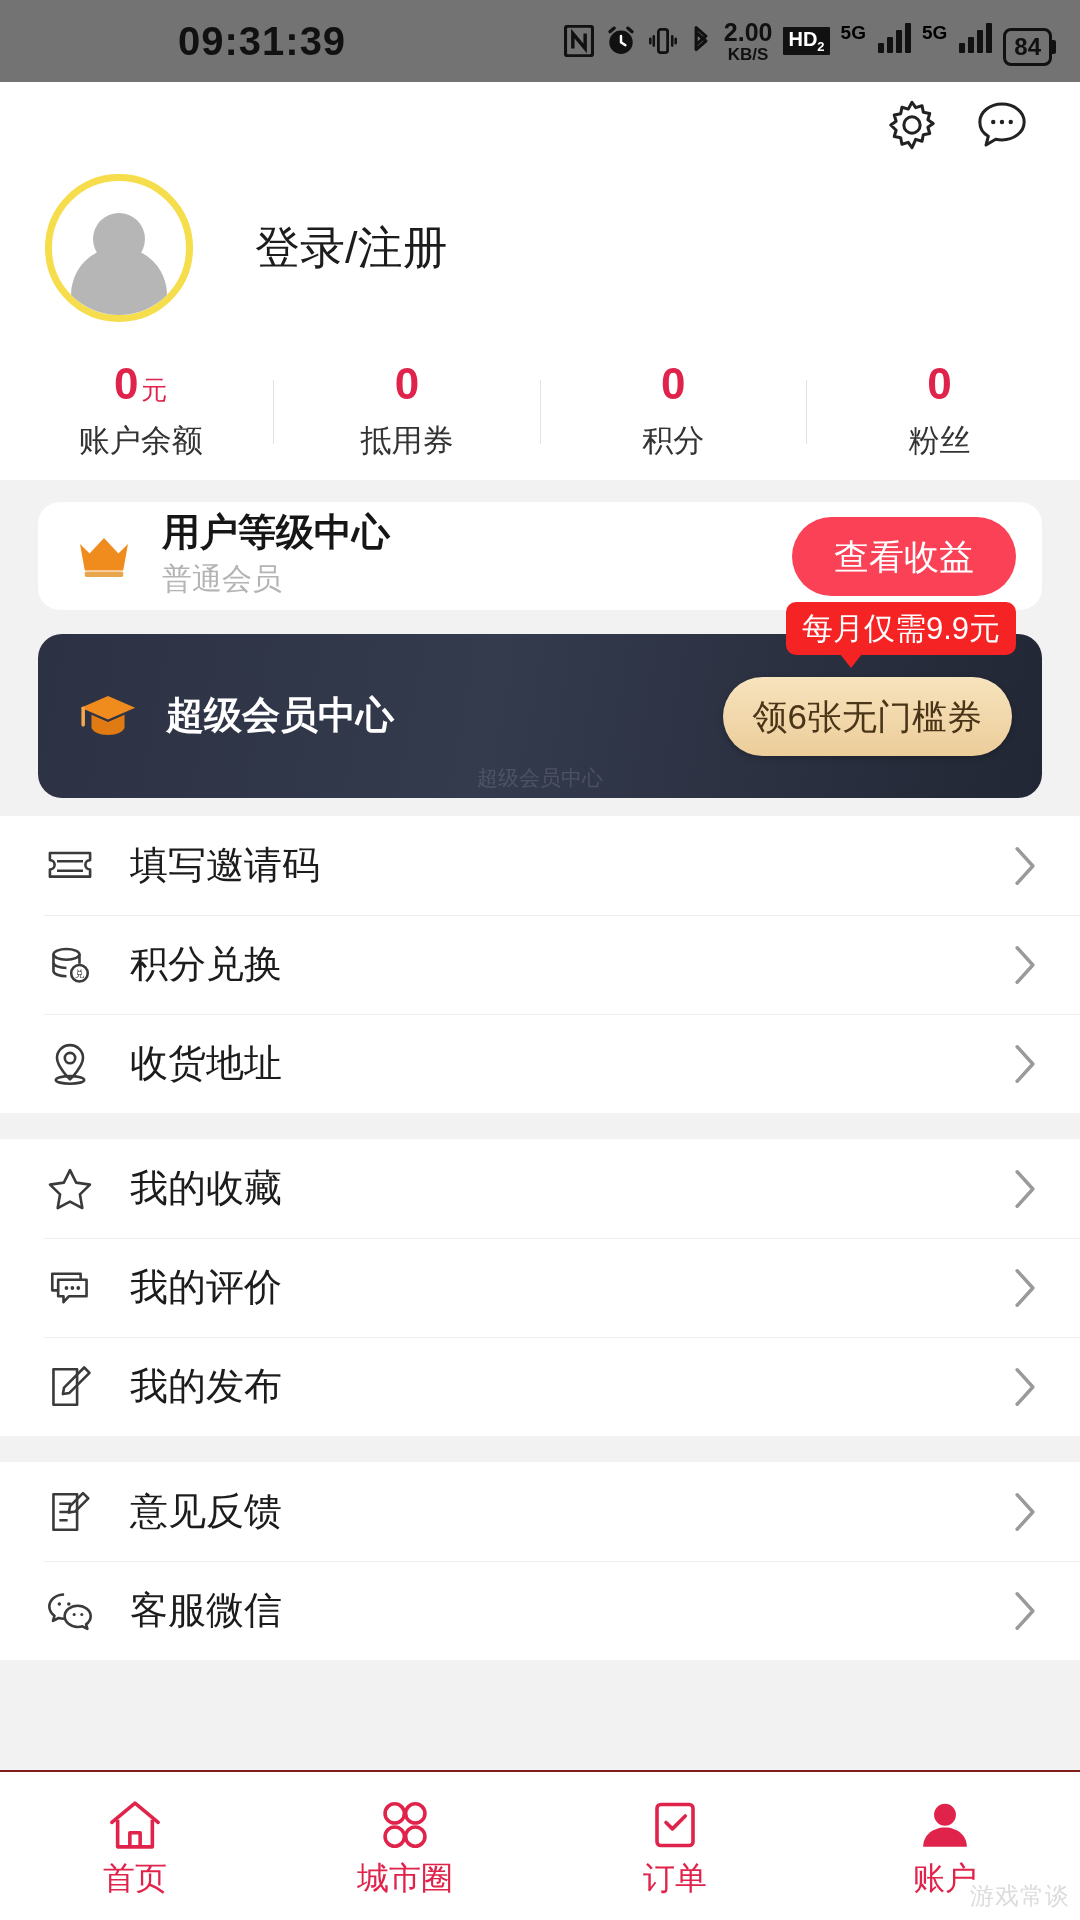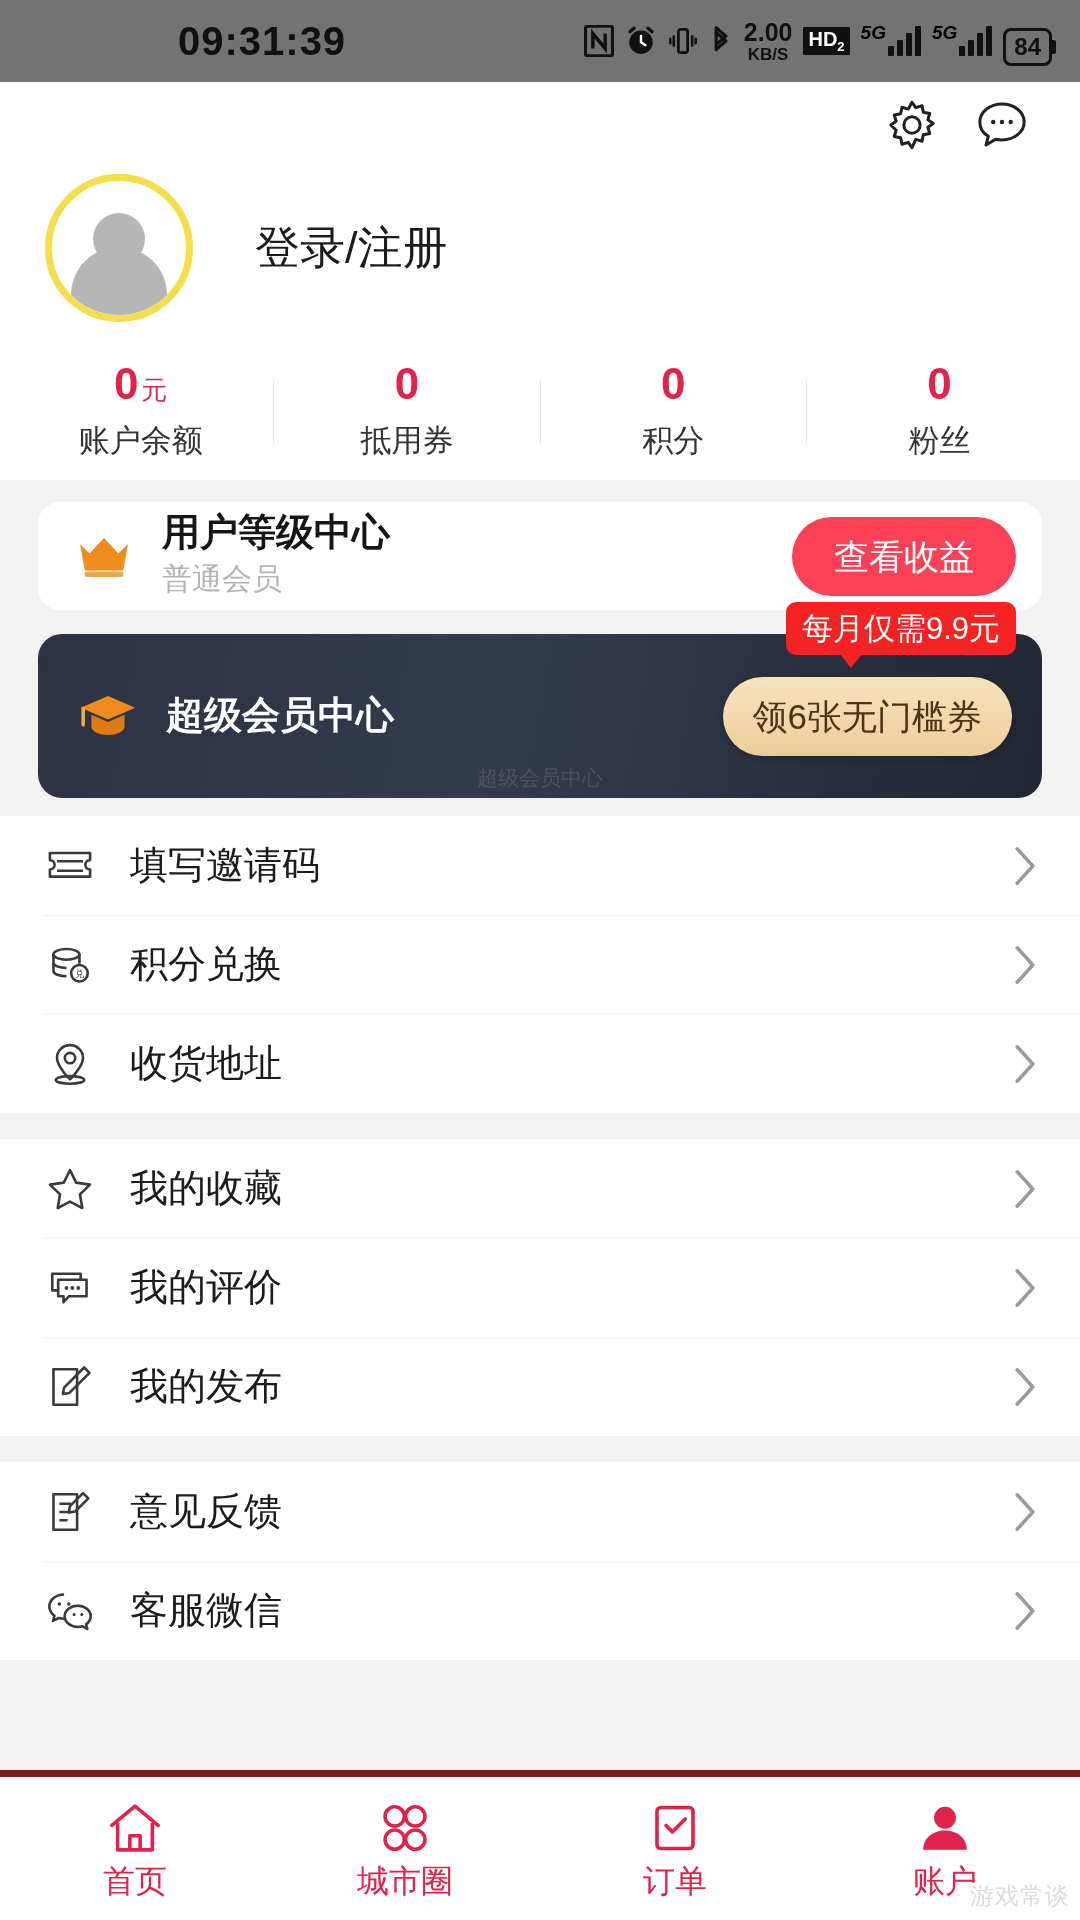--- a/index.html
+++ b/index.html
@@ -29,21 +29,21 @@
   .net-speed{
     display:flex;flex-direction:column;align-items:center;line-height:1;
     font-weight:700;color:#111;
   }
   .net-speed .n{font-size:25px;}
   .net-speed .u{font-size:17px;margin-top:1px;}
   .hd-badge{
     background:#111;color:#fff;font-size:20px;font-weight:700;
     border-radius:1px;padding:2px 5px;line-height:1.05;
   }
-  .sig-wrap{display:flex;align-items:center;gap:2px;font-style:italic;}
+  .sig-wrap{display:flex;align-items:flex-start;gap:12px;}
   .sig-label{font-size:19px;font-weight:700;line-height:1;margin-bottom:18px;}
   .bars{display:flex;align-items:flex-end;gap:3px;height:30px;}
   .bars i{width:6px;background:#111;border-radius:1px;display:block;}
   .bars i:nth-child(1){height:10px}
   .bars i:nth-child(2){height:16px}
   .bars i:nth-child(3){height:23px}
   .bars i:nth-child(4){height:30px}
   .battery{
     border:3px solid #111;border-radius:8px;padding:2px 8px;
     font-size:24px;font-weight:700;position:relative;color:#111;margin-top:12px;
@@ -144,21 +144,21 @@
   .menu-item + .menu-item:before{
     content:"";position:absolute;left:44px;right:0;top:0;height:1px;background:#efefef;
   }
   .mi-icon{width:52px;height:52px;flex:0 0 auto;color:#3a3a3a;}
   .mi-label{font-size:38px;color:#1c1c1c;margin-left:34px;flex:1;}
   .chev{width:26px;height:44px;flex:0 0 auto;color:#9a9a9a;}
 
   
   .tabbar{
     position:absolute;left:0;bottom:0;width:1080px;height:150px;background:#fff;
-    display:flex;align-items:center;border-top:7px solid #7f1d1d;
+    display:flex;align-items:center;border-top:2px solid #7f1d1d;
   }
   .tab{flex:1;display:flex;flex-direction:column;align-items:center;justify-content:center;cursor:pointer;gap:10px;}
   .tab .tico{width:58px;height:54px;display:flex;align-items:center;justify-content:center;}
   .tab .tlbl{font-size:32px;color:#e0234b;line-height:1;}
   .watermark{
     position:absolute;right:10px;bottom:8px;font-size:24px;color:#dcdcdc;
     letter-spacing:1px;
   }
 </style>
 </head>

